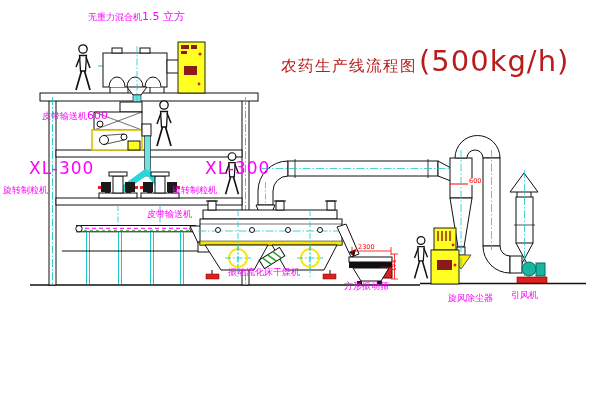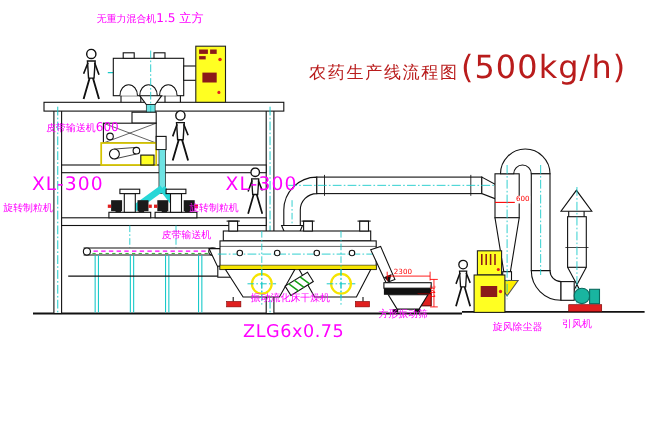--- a/index.html
+++ b/index.html
@@ -247,21 +247,20 @@
 </div>
 <div class="lbl lbl-sm" style="left:42px;top:110px;">
   <span>皮带输送机</span><span class="num-big">600</span>
 </div>
 <div class="lbl lbl-model" style="left:2px;top:160px;">XL-300</div>
 <div class="lbl lbl-sm" style="left:3px;top:186px;">旋转制粒机</div>
 <div class="lbl lbl-model" style="left:178px;top:160px;">XL-300</div>
 <div class="lbl lbl-sm" style="left:172px;top:186px;">旋转制粒机</div>
 <div class="lbl lbl-sm" style="left:147px;top:210px;">皮带输送机</div>
 <div class="lbl lbl-sm" style="left:228px;top:268px;">振动流化床干燥机</div>
-<div class="lbl lbl-model2" style="left:221px;top:293px;">ZLG6x0.75</div>
 <div class="lbl lbl-sm" style="left:344px;top:282px;">方形振动筛</div>
 <div class="lbl lbl-sm" style="left:448px;top:294px;">旋风除尘器</div>
 <div class="lbl lbl-sm" style="left:511px;top:291px;">引风机</div>
 
 <div class="dim" style="left:358px;top:244px;">2300</div>
 <div class="dim dim-v" style="left:396px;top:259px;">341</div>
 <div class="dim" style="left:455px;top:178px;background:#fff;padding:0 1px;margin-left:13px;">600</div>
 
 </div>
 

